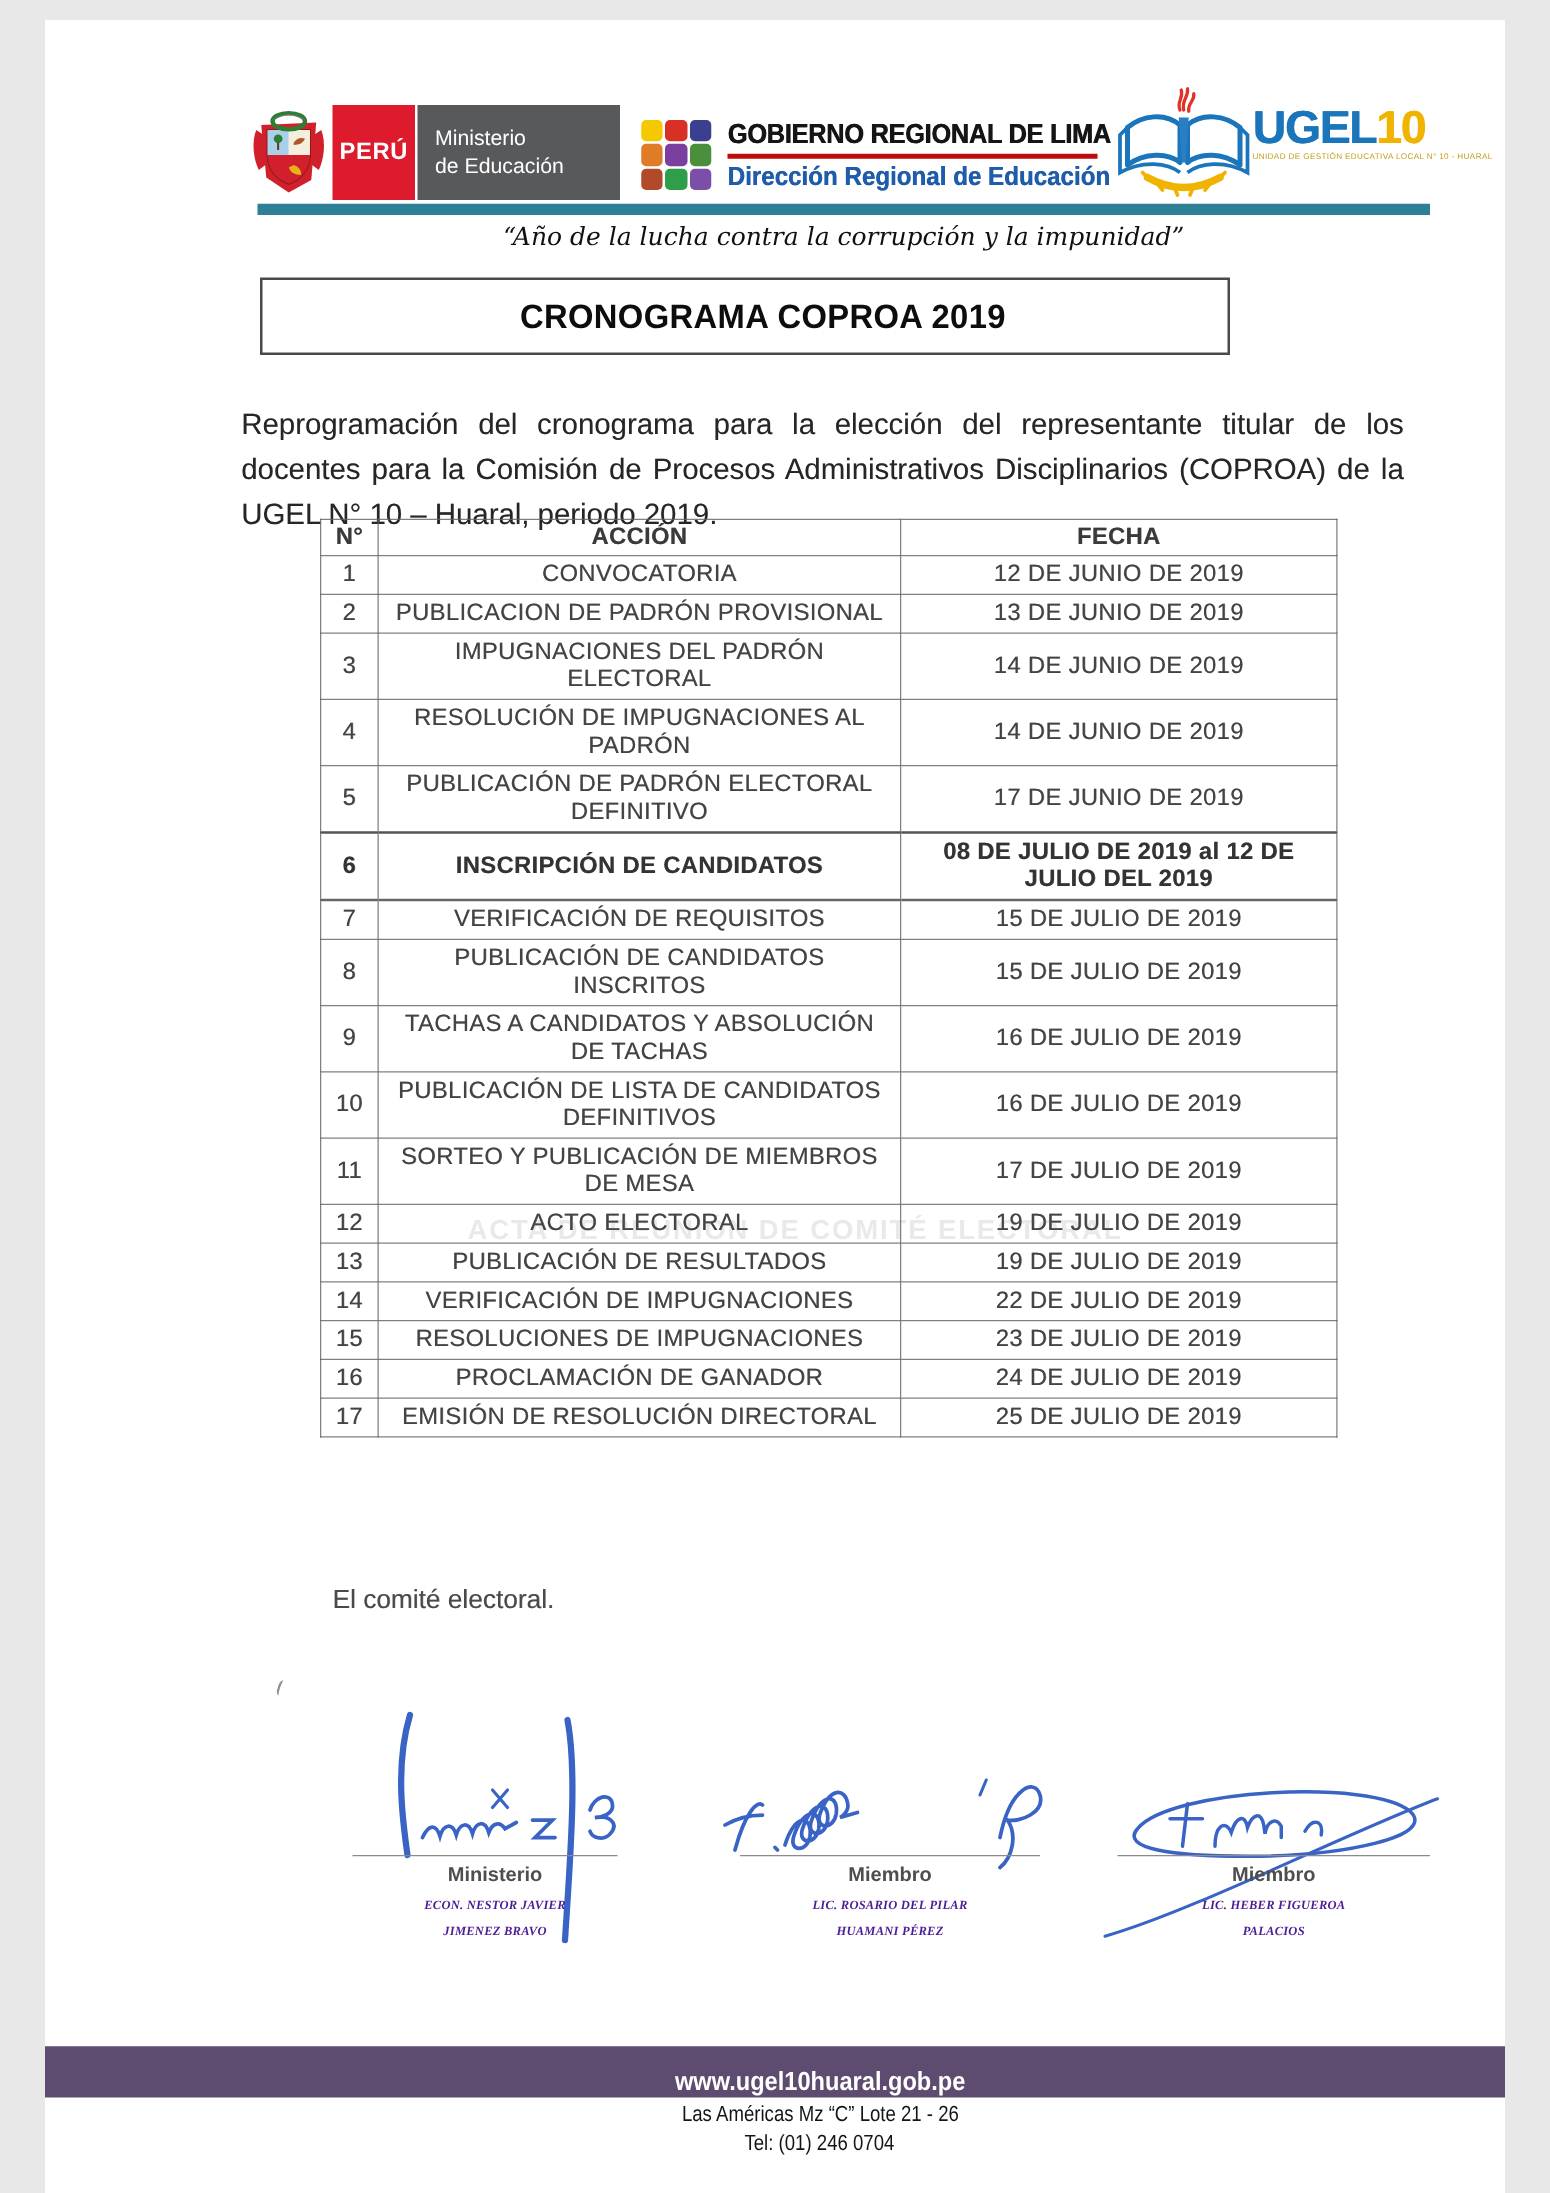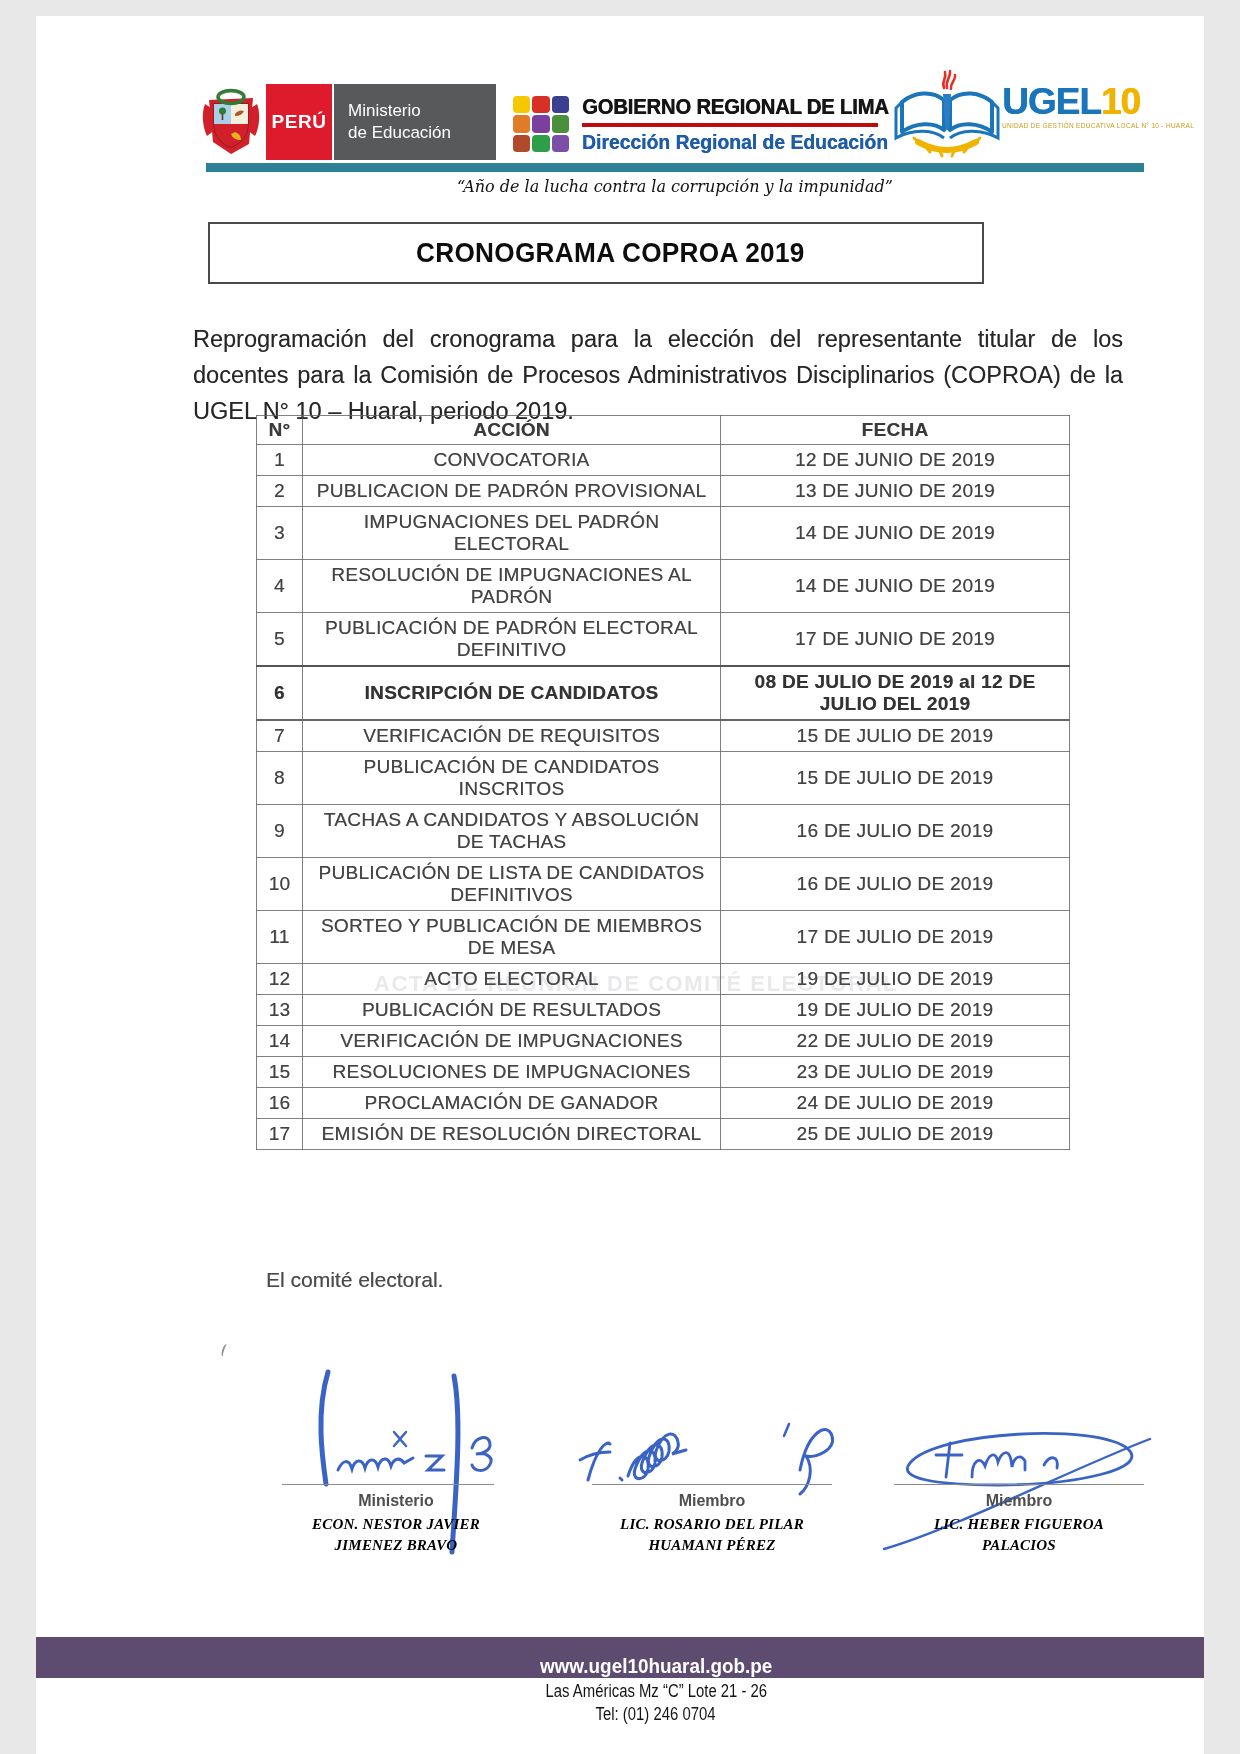--- a/index.html
+++ b/index.html
@@ -39,21 +39,21 @@
   .ugel-text{position:absolute;left:966px;top:68px;width:190px;}
   .ugel-name{font-size:37px;font-weight:bold;line-height:36px;letter-spacing:-1px;white-space:nowrap;}
   .ugel-name .u{color:var(--ugel-blue);text-shadow:.6px 0 currentColor;}
   .ugel-name .n{color:var(--ugel-gold);text-shadow:.6px 0 currentColor;}
   .ugel-tag{font-size:6.5px;color:#c79b18;margin-top:2px;letter-spacing:.3px;white-space:nowrap;}
 
   .teal-bar{position:absolute;left:170px;top:147px;width:938px;height:9px;background:var(--teal-bar);}
 
   .motto{
     position:absolute;left:170px;top:161px;width:938px;text-align:center;
-    font-family:"DejaVu Serif", serif;font-style:italic;font-size:16px;color:#101010;
+    font-family:"DejaVu Serif", serif;font-style:italic;font-size:20px;color:#101010;
   }
 
   .title-box{
     position:absolute;left:172px;top:206px;width:776px;height:62px;
     border:2px solid #4a4a4a;display:flex;align-items:center;justify-content:center;padding-left:29px;
   }
   .title-box .t{font-size:27px;font-weight:bold;color:#0d0d0d;letter-spacing:.3px;transform:scaleX(.97);}
 
   .intro{
     position:absolute;left:157px;top:281px;width:930px;
@@ -83,21 +83,21 @@
   .artifact{position:absolute;left:186px;top:1328px;width:6px;height:13px;
     border-left:2px solid #8f8f8f;border-radius:60%;transform:rotate(18deg);}
 
   
   .sig-svg{position:absolute;pointer-events:none;color:var(--ink-blue);}
   .sig-line{position:absolute;height:1px;background:#8b8b8b;top:1468px;}
   .sig-role{position:absolute;top:1476px;text-align:center;font-size:16px;font-weight:bold;color:#4e4e4e;}
   .sig-name{
     position:absolute;top:1498px;text-align:center;
     font-family:"Liberation Serif", serif;font-style:italic;font-weight:bold;
-    font-size:15px;line-height:21px;color:#000000;letter-spacing:.2px;
+    font-size:10px;line-height:21px;color:#4c1d95;letter-spacing:.2px;
   }
 
   
   .footer-bar{
     position:absolute;left:0;top:1621px;width:1240px;height:41px;background:var(--footer-bar);
     display:flex;align-items:flex-end;justify-content:center;
   }
   .footer-bar .w{color:#fff;font-weight:bold;font-size:21px;display:inline-block;transform:scaleX(.9);}
   .footer-addr{position:absolute;left:0;top:1664px;width:1240px;text-align:center;
     font-size:17.5px;line-height:23px;color:#141414;}

